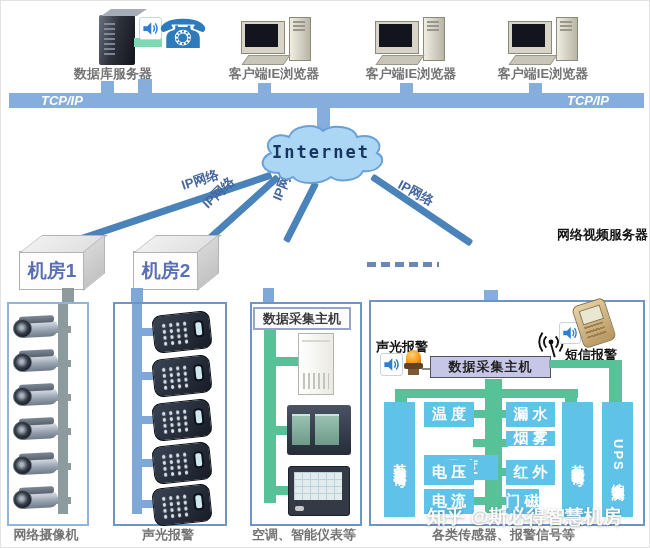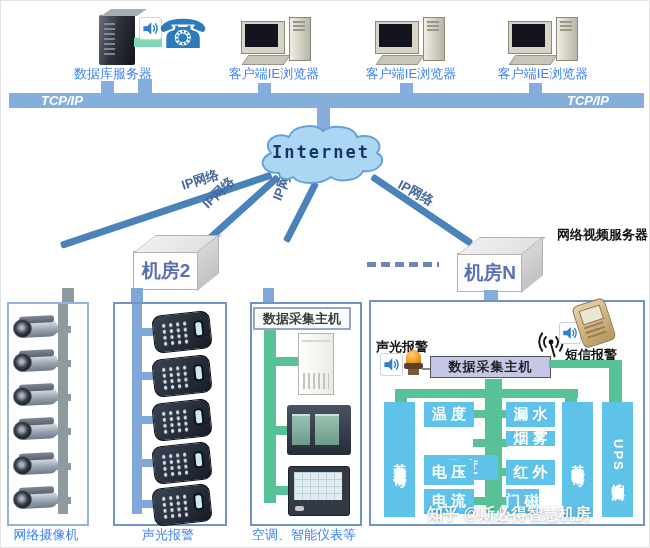--- a/index.html
+++ b/index.html
@@ -1,19 +1,19 @@
 <!DOCTYPE html>
 <html><head>
 <meta charset="utf-8">
 <style>
   html,body{margin:0;padding:0;background:#fff;}
   #canvas{position:relative;width:650px;height:548px;background:#fff;overflow:hidden;
           font-family:"Liberation Sans","DejaVu Sans",sans-serif;border:1px solid #e2e2e2;box-sizing:border-box;}
   .abs{position:absolute;}
-  .lbl{position:absolute;color:#3b82f6;font-size:13px;text-align:center;white-space:nowrap;}
+  .lbl{position:absolute;color:#737373;font-size:13px;text-align:center;white-space:nowrap;font-weight:bold;}
   .blbl{font-weight:bold;color:#111;}
 
   
   .bus{position:absolute;left:8px;top:92px;width:635px;height:15px;background:#85aedc;}
   .bustxt{position:absolute;top:92px;color:#fff;font-size:13px;font-weight:bold;font-style:italic;line-height:15px;}
   .vstub{position:absolute;background:#85aedc;}
 
   
   .server{position:absolute;left:98px;top:14px;width:36px;height:50px;border-radius:2px;
           background:linear-gradient(105deg,#6a7280 0%,#2e323c 45%,#12141a 100%);}
@@ -113,21 +113,21 @@
   .beacon .dome{position:absolute;left:2px;top:0;width:15px;height:14px;border-radius:8px 8px 2px 2px;
         background:radial-gradient(circle at 40% 35%,#ffd27a,#f49a1e 60%,#c66a10);}
   .beacon .base{position:absolute;left:0;top:13px;width:19px;height:6px;background:#5a4326;border-radius:2px;}
   .beacon .foot{position:absolute;left:4px;top:19px;width:11px;height:6px;background:#7a5a32;}
   .mobile{position:absolute;left:576px;top:300px;width:32px;height:42px;border:1px solid #8a744a;border-radius:6px;
         background:linear-gradient(160deg,#e6d4a8,#b6945e);transform:rotate(-18deg);}
   .mobile .mscr{position:absolute;left:5px;top:5px;width:20px;height:13px;background:#e9e6d2;border:1px solid #8a744a;}
   .mobile .mkeys{position:absolute;left:5px;top:22px;width:20px;height:15px;
         background:repeating-linear-gradient(180deg,#9c8050 0 2px,transparent 2px 5px);}
 
-  .watermark{position:absolute;left:426px;top:503px;font-size:16px;font-weight:bold;color:rgba(255,255,255,0.95);
+  .watermark{position:absolute;left:426px;top:503px;font-size:19px;font-weight:bold;color:rgba(255,255,255,0.95);
         text-shadow:0 1px 3px rgba(0,0,0,0.35);white-space:nowrap;z-index:50;}
 </style>
 </head>
 <body>
 
 <div id="canvas">
 
   <div class="server"></div>
   <div class="greenlink" style="left:133px;top:37px;width:28px;height:9px;"></div>
   <div class="spk" style="left:138px;top:16px;">
@@ -183,23 +183,23 @@
   <div class="iplbl" style="left:181px;top:176px;transform:rotate(-18deg);">IP网络</div>
   <div class="iplbl" style="left:204px;top:196px;transform:rotate(-44deg);">IP网络</div>
   <div class="iplbl" style="left:276px;top:190px;transform:rotate(-68deg);">IP网络</div>
   <div class="iplbl" style="left:398px;top:174px;transform:rotate(28deg);">IP网络</div>
 
   <svg class="abs" style="left:250px;top:122px;" width="140" height="64" viewBox="0 0 140 64">
     <path d="M28 50 C10 50 6 36 20 30 C10 18 26 8 38 14 C42 2 64 0 72 8 C82 0 104 4 106 14 C122 10 134 20 126 30 C138 36 128 50 112 48 C108 58 88 60 80 54 C70 62 48 62 42 54 C36 58 28 56 28 50 Z" fill="#abd6f4" stroke="#6aa0d8" stroke-width="2"></path>
   </svg>
   <div class="cloudtxt">Internet</div>
 
+  <div class="room" style="left:18px;top:250px;"><span>机房1</span></div>
   <div class="room" style="left:132px;top:250px;"><span>机房2</span></div>
   <div class="dashes"></div>
-  <div class="room" style="left:456px;top:252px;"><span>机房N</span></div>
   <div class="lbl blbl" style="left:556px;top:225px;">网络视频服务器</div>
 
   <div class="abs" style="left:61px;top:287px;width:12px;height:16px;background:#8e9b9e;"></div>
   <div class="abs" style="left:130px;top:287px;width:12px;height:16px;background:#7fa8d8;"></div>
   <div class="abs" style="left:262px;top:287px;width:11px;height:21px;background:#7fa8d8;"></div>
   <div class="abs" style="left:483px;top:289px;width:14px;height:68px;background:#85aedc;"></div>
 
   <div class="colbox" style="left:6px;top:301px;width:78px;height:220px;border-color:#92b4da;"></div>
   <div class="graybus" style="left:57px;top:303px;width:10px;height:210px;"></div>
   <div class="cam" style="left:12px;top:313px;">
@@ -344,15 +344,16 @@
   <div class="sbox" style="left:505px;top:430px;width:49px;height:15px;">烟 雾</div>
   <div class="sbox" style="left:505px;top:459px;width:49px;height:25px;">红 外</div>
   <div class="sbox" style="left:505px;top:488px;width:33px;height:25px;">门 磁</div>
   <div class="vbox" style="left:561px;top:401px;width:31px;height:115px;">
       <span>其它报警信号</span>
     </div>
   <div class="vbox" style="left:601px;top:401px;width:31px;height:115px;">
       <span>UPS综合监测</span>
     </div>
 
+  <div class="lbl" style="left:410px;top:525px;width:185px;">各类传感器、报警信号等</div>
 
   <div class="watermark">知乎 @斯必得智慧机房</div>
 </div>
 
 </body></html>

